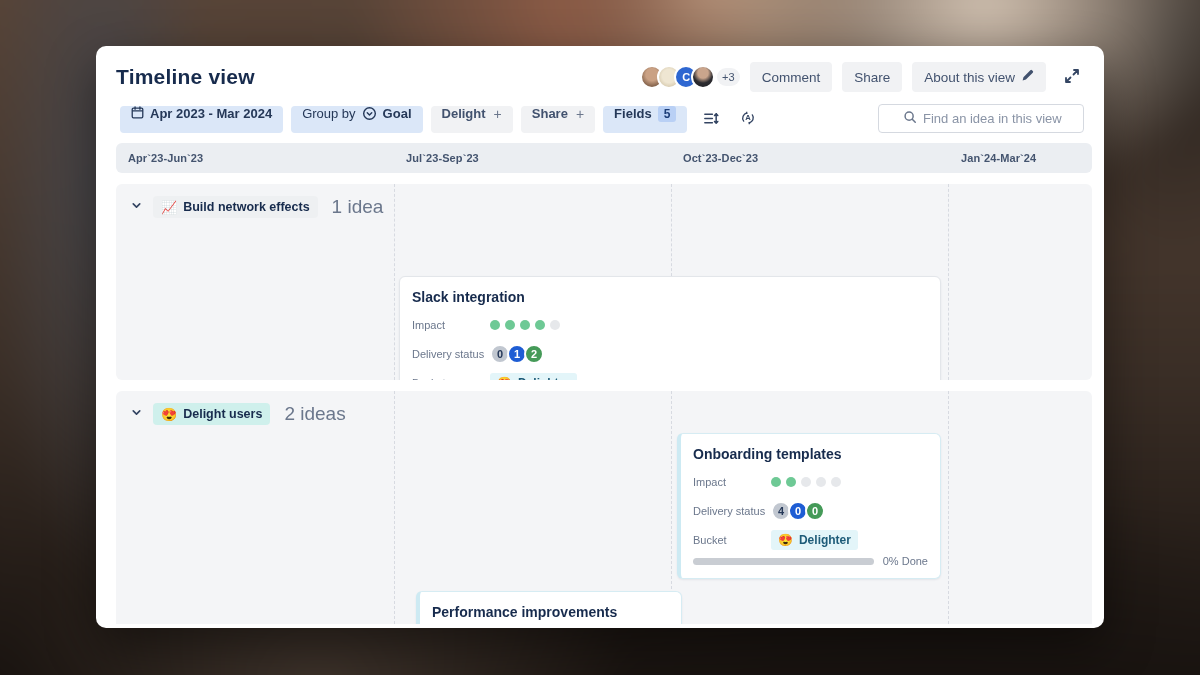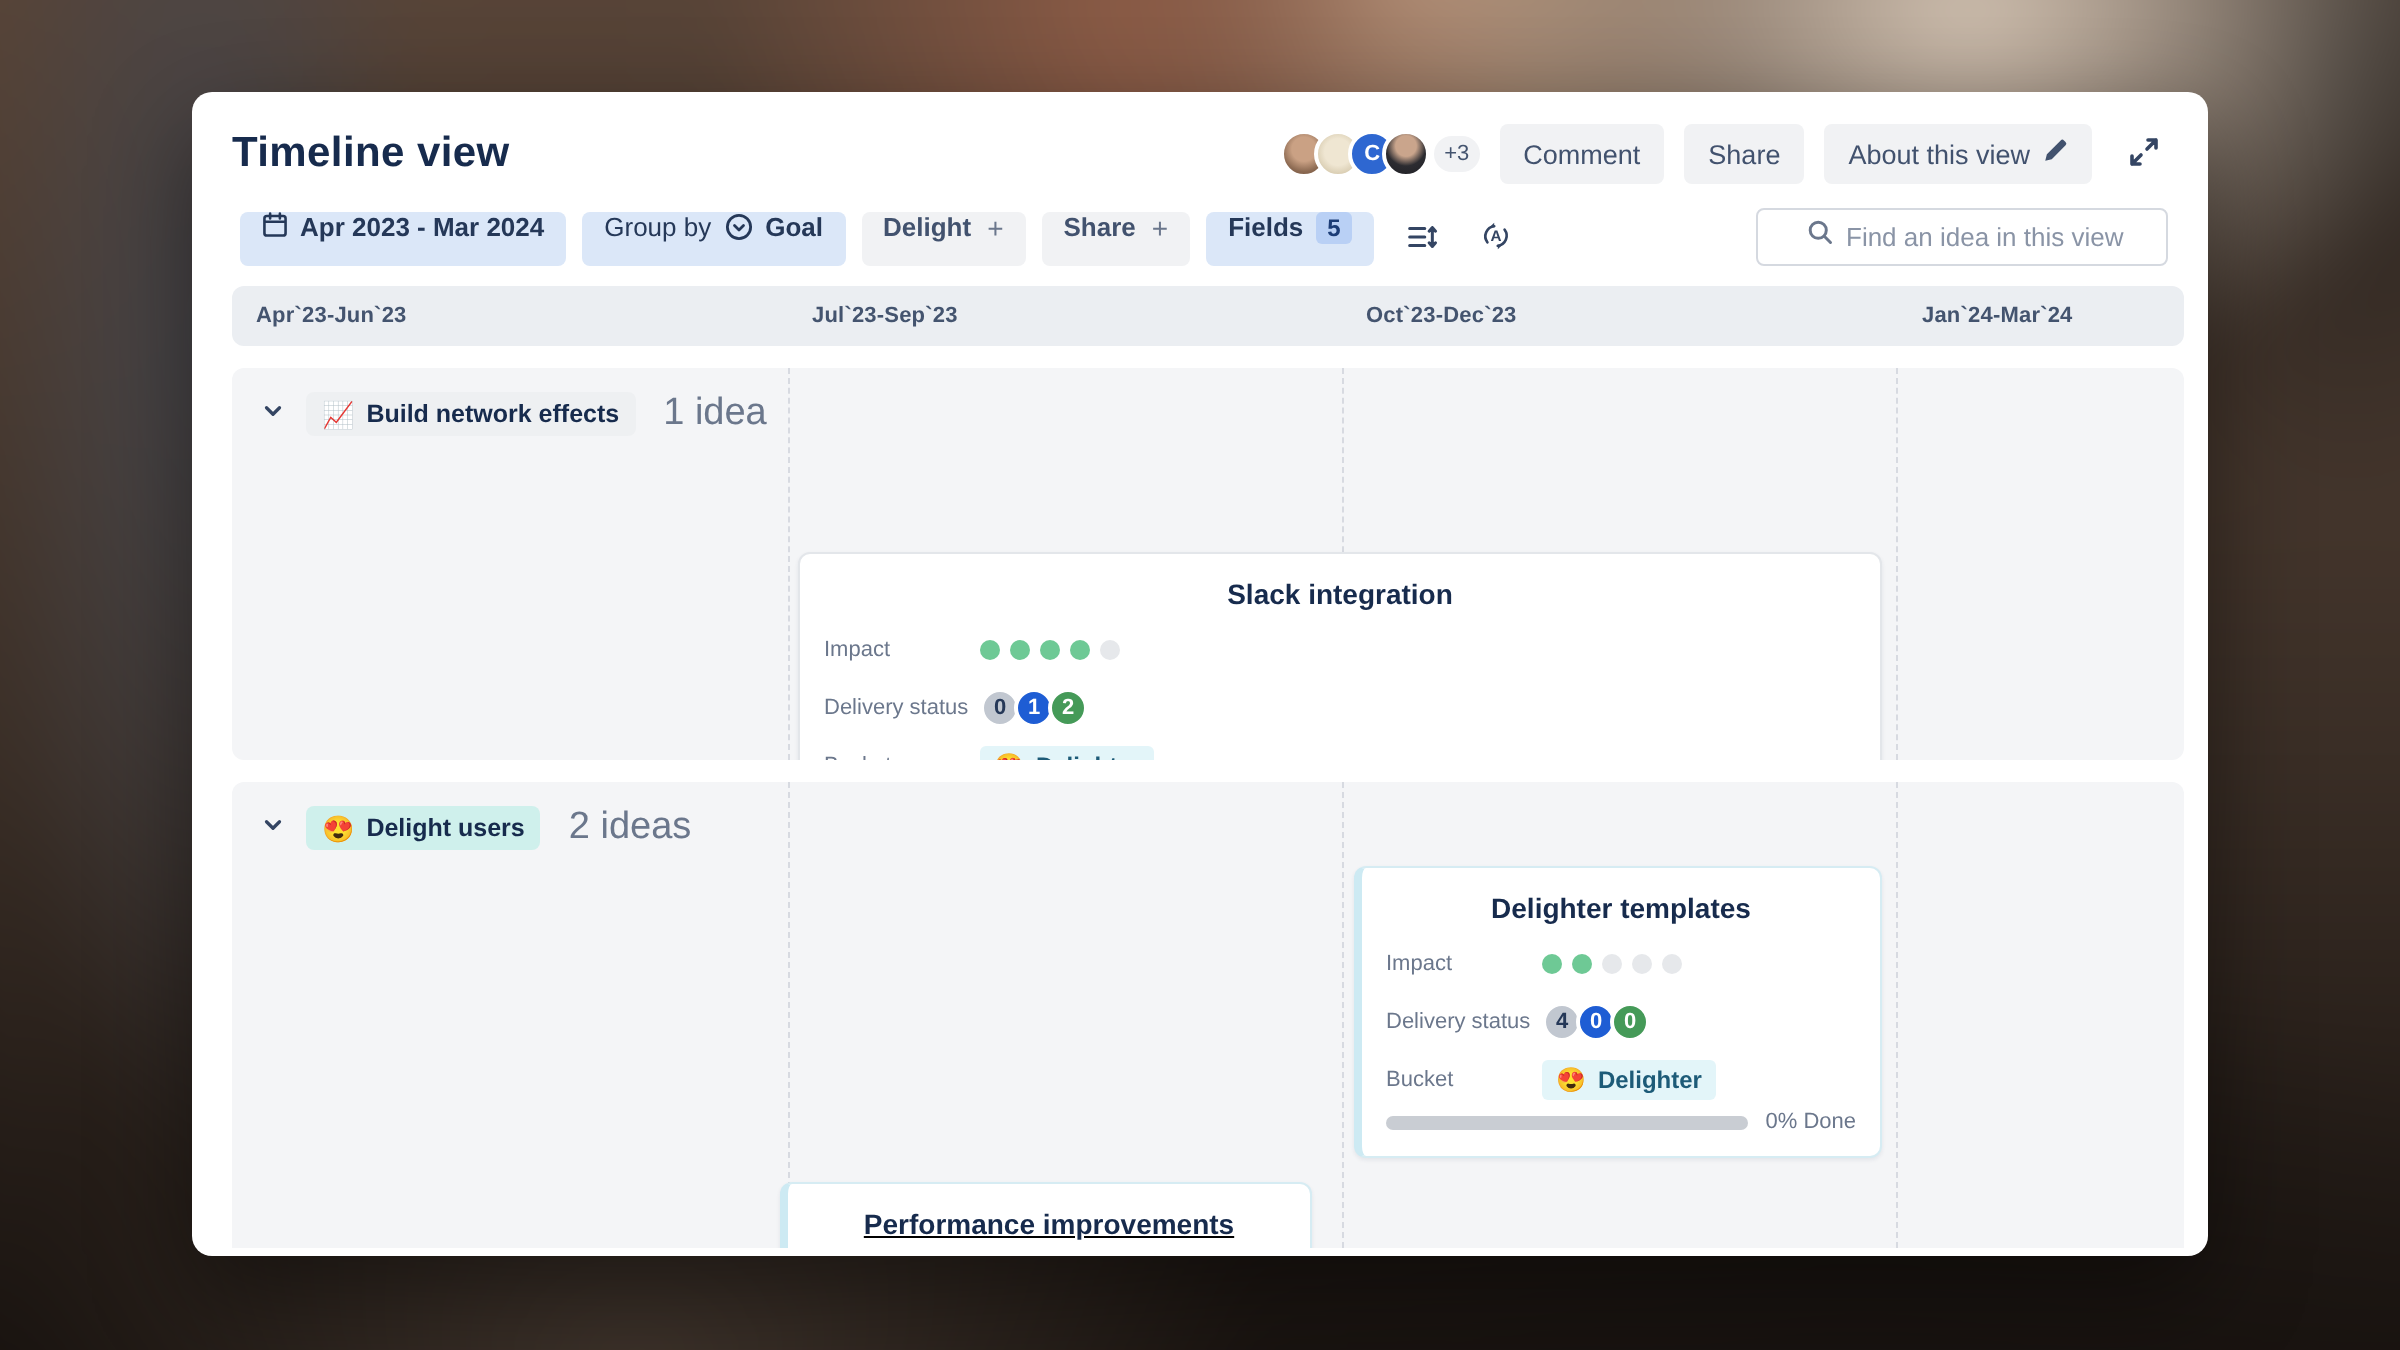--- a/index.html
+++ b/index.html
@@ -72,42 +72,42 @@
   .chevron-btn { background:none; border:none; padding:2px; cursor:pointer; display:flex; }
   .goal-badge { display:flex; align-items:center; gap:6px; height:22px; padding:0 8px; border-radius:4px; font-size:12.5px; font-weight:bold; color:#172b4d; }
   .goal-badge.neutral { background:#eef0f2; }
   .goal-badge.teal { background:#cff0ec; }
   .goal-badge .emoji { font-size:13px; }
   .idea-count { font-size:19px; color:#6b778c; margin-left:6px; }
 
   
   .card { position:absolute; background:#fff; border:1px solid #e3e6ea; border-radius:6px; box-shadow:0 1px 2px rgba(23,43,77,.08); padding:12px; z-index:3; }
   .card.hl { border:1px solid #d6ecf3; border-left:4px solid #cdeaf3; }
-  .card-title { font-size:14px; font-weight:bold; color:#172b4d;text-align:center; }
+  .card-title { font-size:14px; font-weight:bold; color:#172b4d; }
   .field-row { display:flex; align-items:center; margin-top:11px; height:18px; }
   .field-label { width:78px; flex:none; font-size:11px; color:#6b778c; }
   .dots { display:flex; align-items:center; gap:5px; }
   .dot { width:10px; height:10px; border-radius:50%; background:#e6e8eb; }
   .dot.filled { background:#6ec995; }
   .pills { display:flex; align-items:center; }
   .pill { width:20px; height:20px; border-radius:50%; border:2px solid #fff; display:flex; align-items:center; justify-content:center; font-size:11px; font-weight:bold; margin-left:-3px; }
   .pill:first-child { margin-left:0; }
   .pill.c-gray { background:#c1c7d0; color:#253858; }
   .pill.c-blue { background:#1e5dd4; color:#fff; }
   .pill.c-green { background:#459a58; color:#fff; }
   .bucket-badge { display:flex; align-items:center; gap:6px; height:20px; padding:0 7px; border-radius:3px; background:#e3f5f9; font-size:12px; font-weight:bold; color:#1d5b78; }
   .progress-row { position:absolute; left:12px; right:12px; bottom:11px; display:flex; align-items:center; gap:9px; }
   .bar { flex:1; height:7px; border-radius:4px; overflow:hidden; }
   .bar.track-gray { background:#c9cdd3; }
   .bar .fill { height:100%; background:#57b07c; border-radius:4px 0 0 4px; }
   .progress-label { font-size:11px; color:#6b778c; white-space:nowrap; }
 
   .card.slack { left:283px; top:92px; width:542px; height:145px; }
   .card.onboarding { left:561px; top:42px; width:264px; height:146px; }
-  .card.performance { left:274px; top:200px; width:266px; height:60px;text-decoration:underline; }
+  .card.performance { left:300px; top:200px; width:266px; height:60px; }
 </style>
 </head>
 <body>
 
 <div class="backdrop"></div>
 
 <div class="window">
 
   <div class="win-header">
     <div class="page-title">Timeline view</div>
@@ -281,21 +281,21 @@
           </span>
         </button>
         <span class="goal-badge teal">
           <span class="emoji">😍</span>
           <span>Delight users</span>
         </span>
         <span class="idea-count">2 ideas</span>
       </div>
 
       <div class="card onboarding hl">
-        <div class="card-title">Delighter templates</div>
+        <div class="card-title">Onboarding templates</div>
         <div class="field-row">
           <span class="field-label">Impact</span>
           <span class="dots">
               <span class="dot filled"></span>
               <span class="dot filled"></span>
               <span class="dot"></span>
               <span class="dot"></span>
               <span class="dot"></span>
             </span>
         </div>

